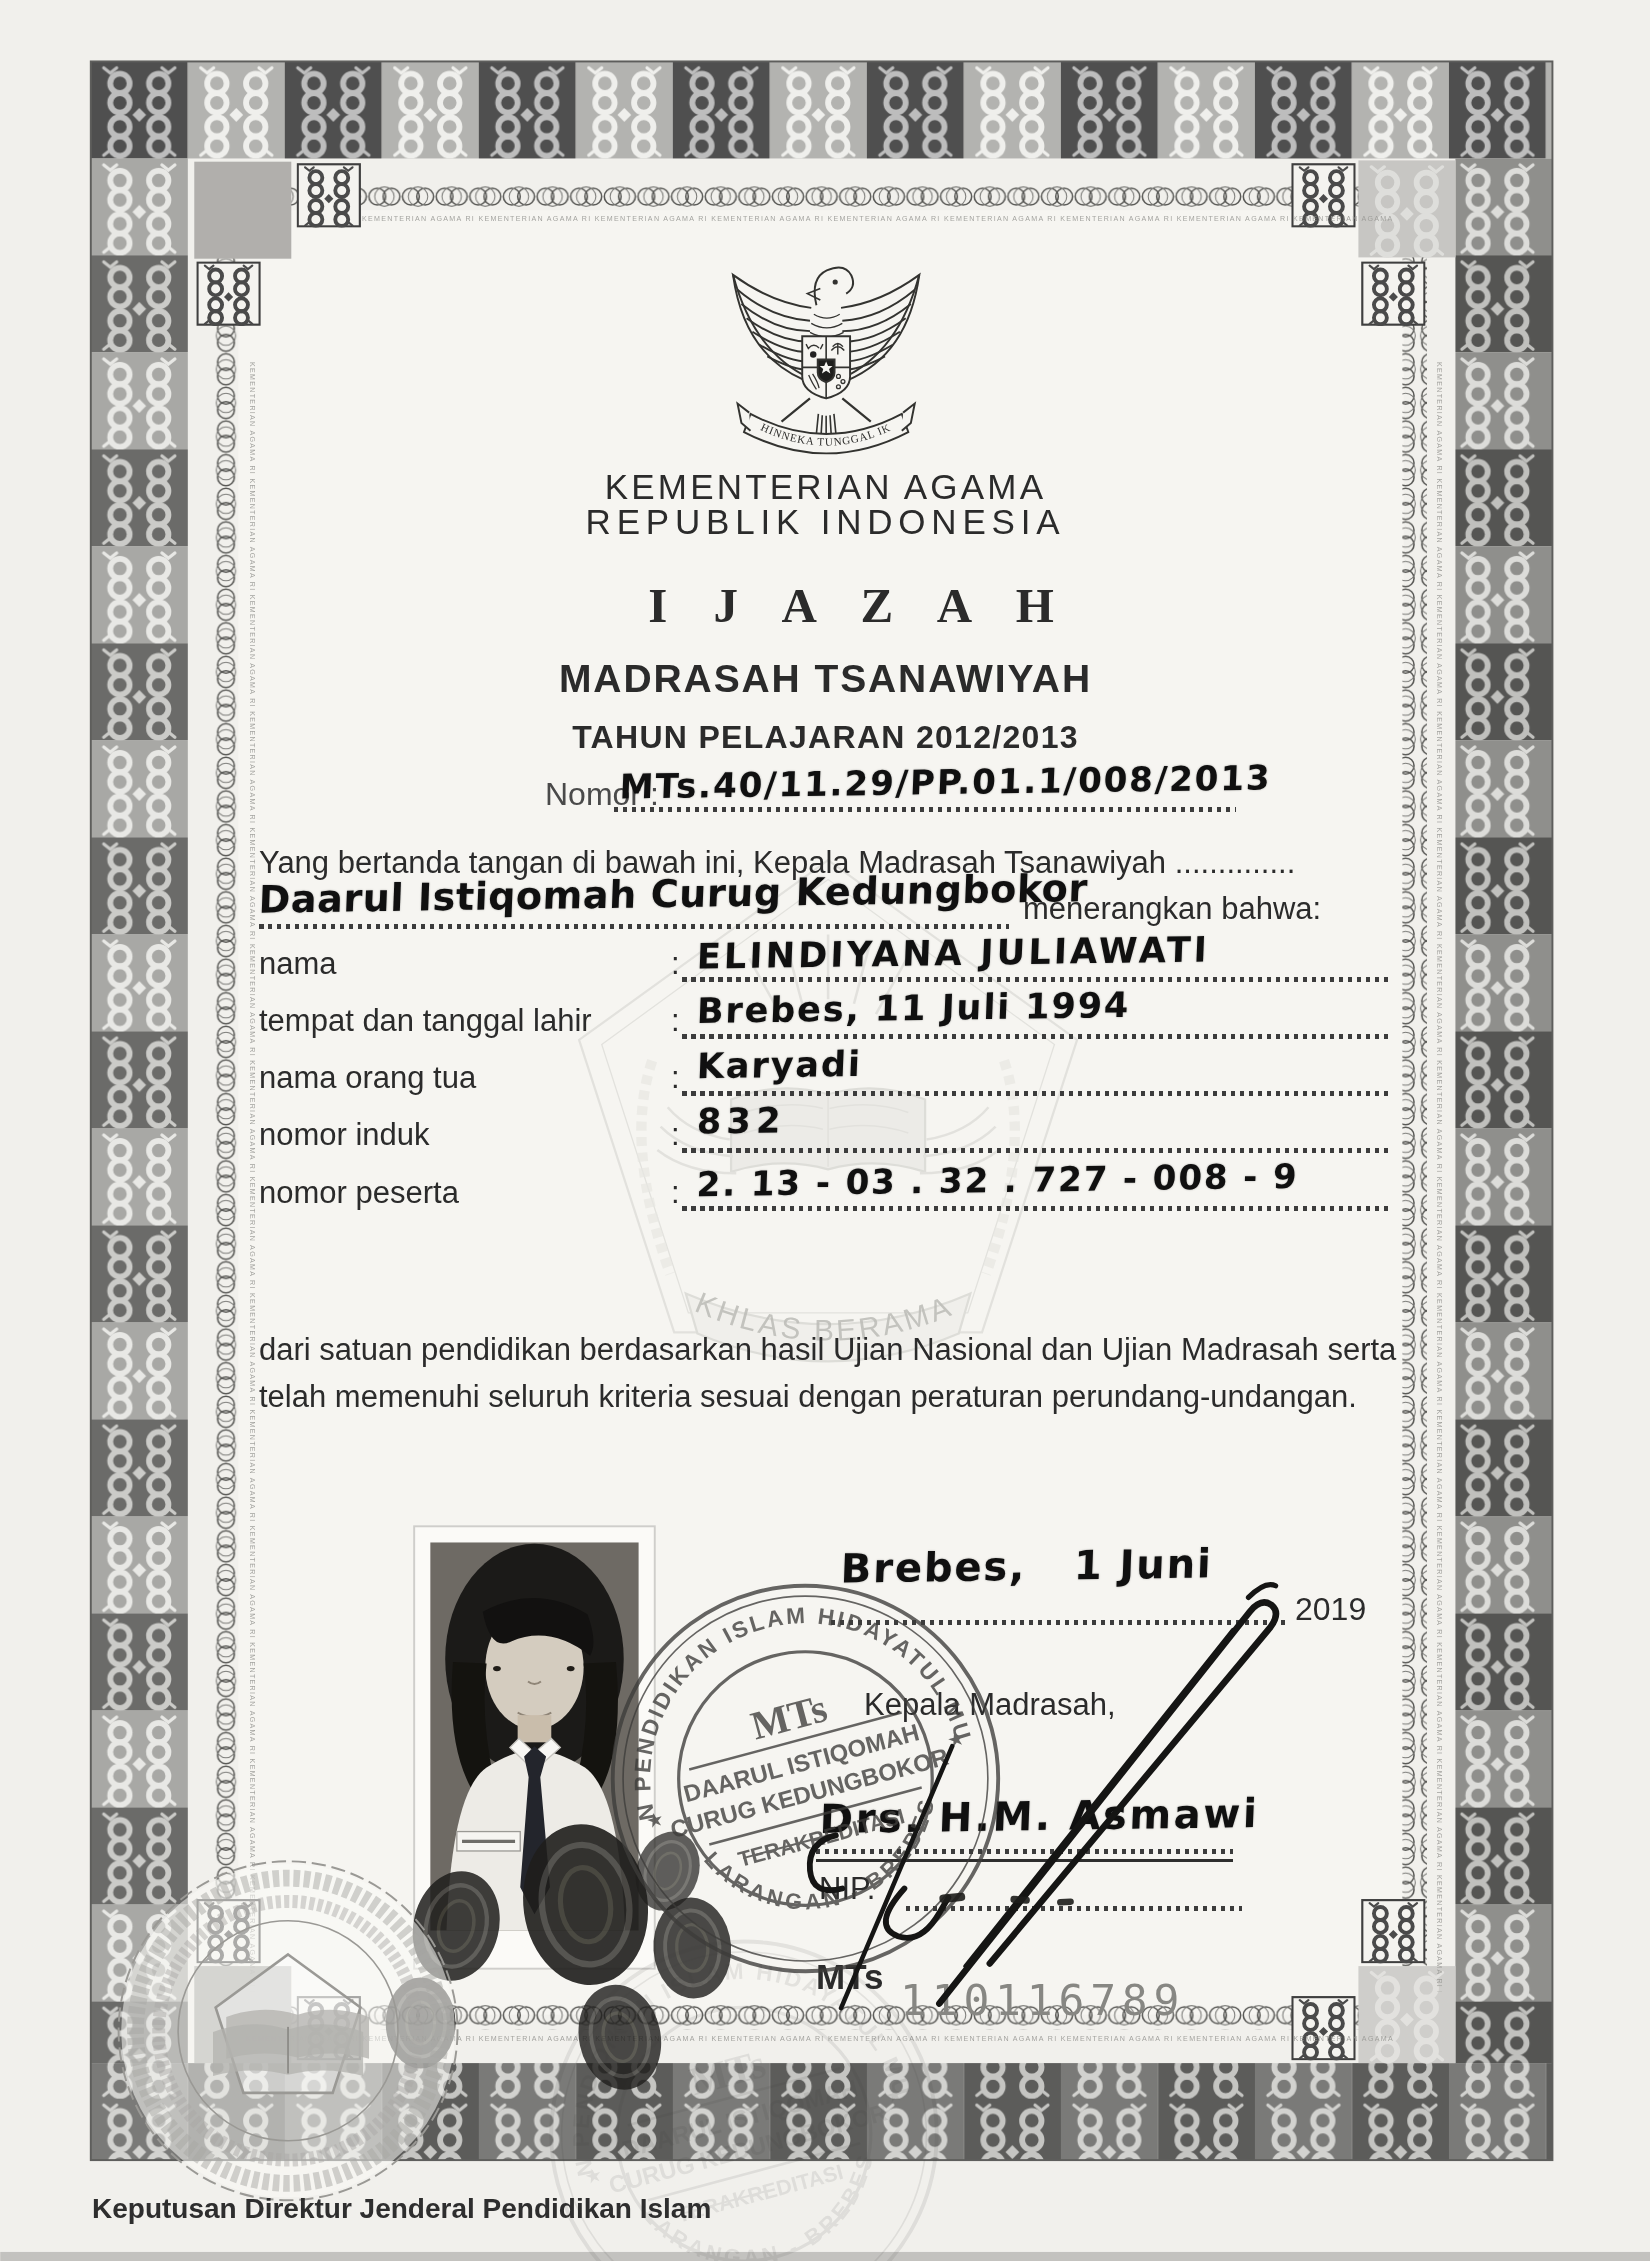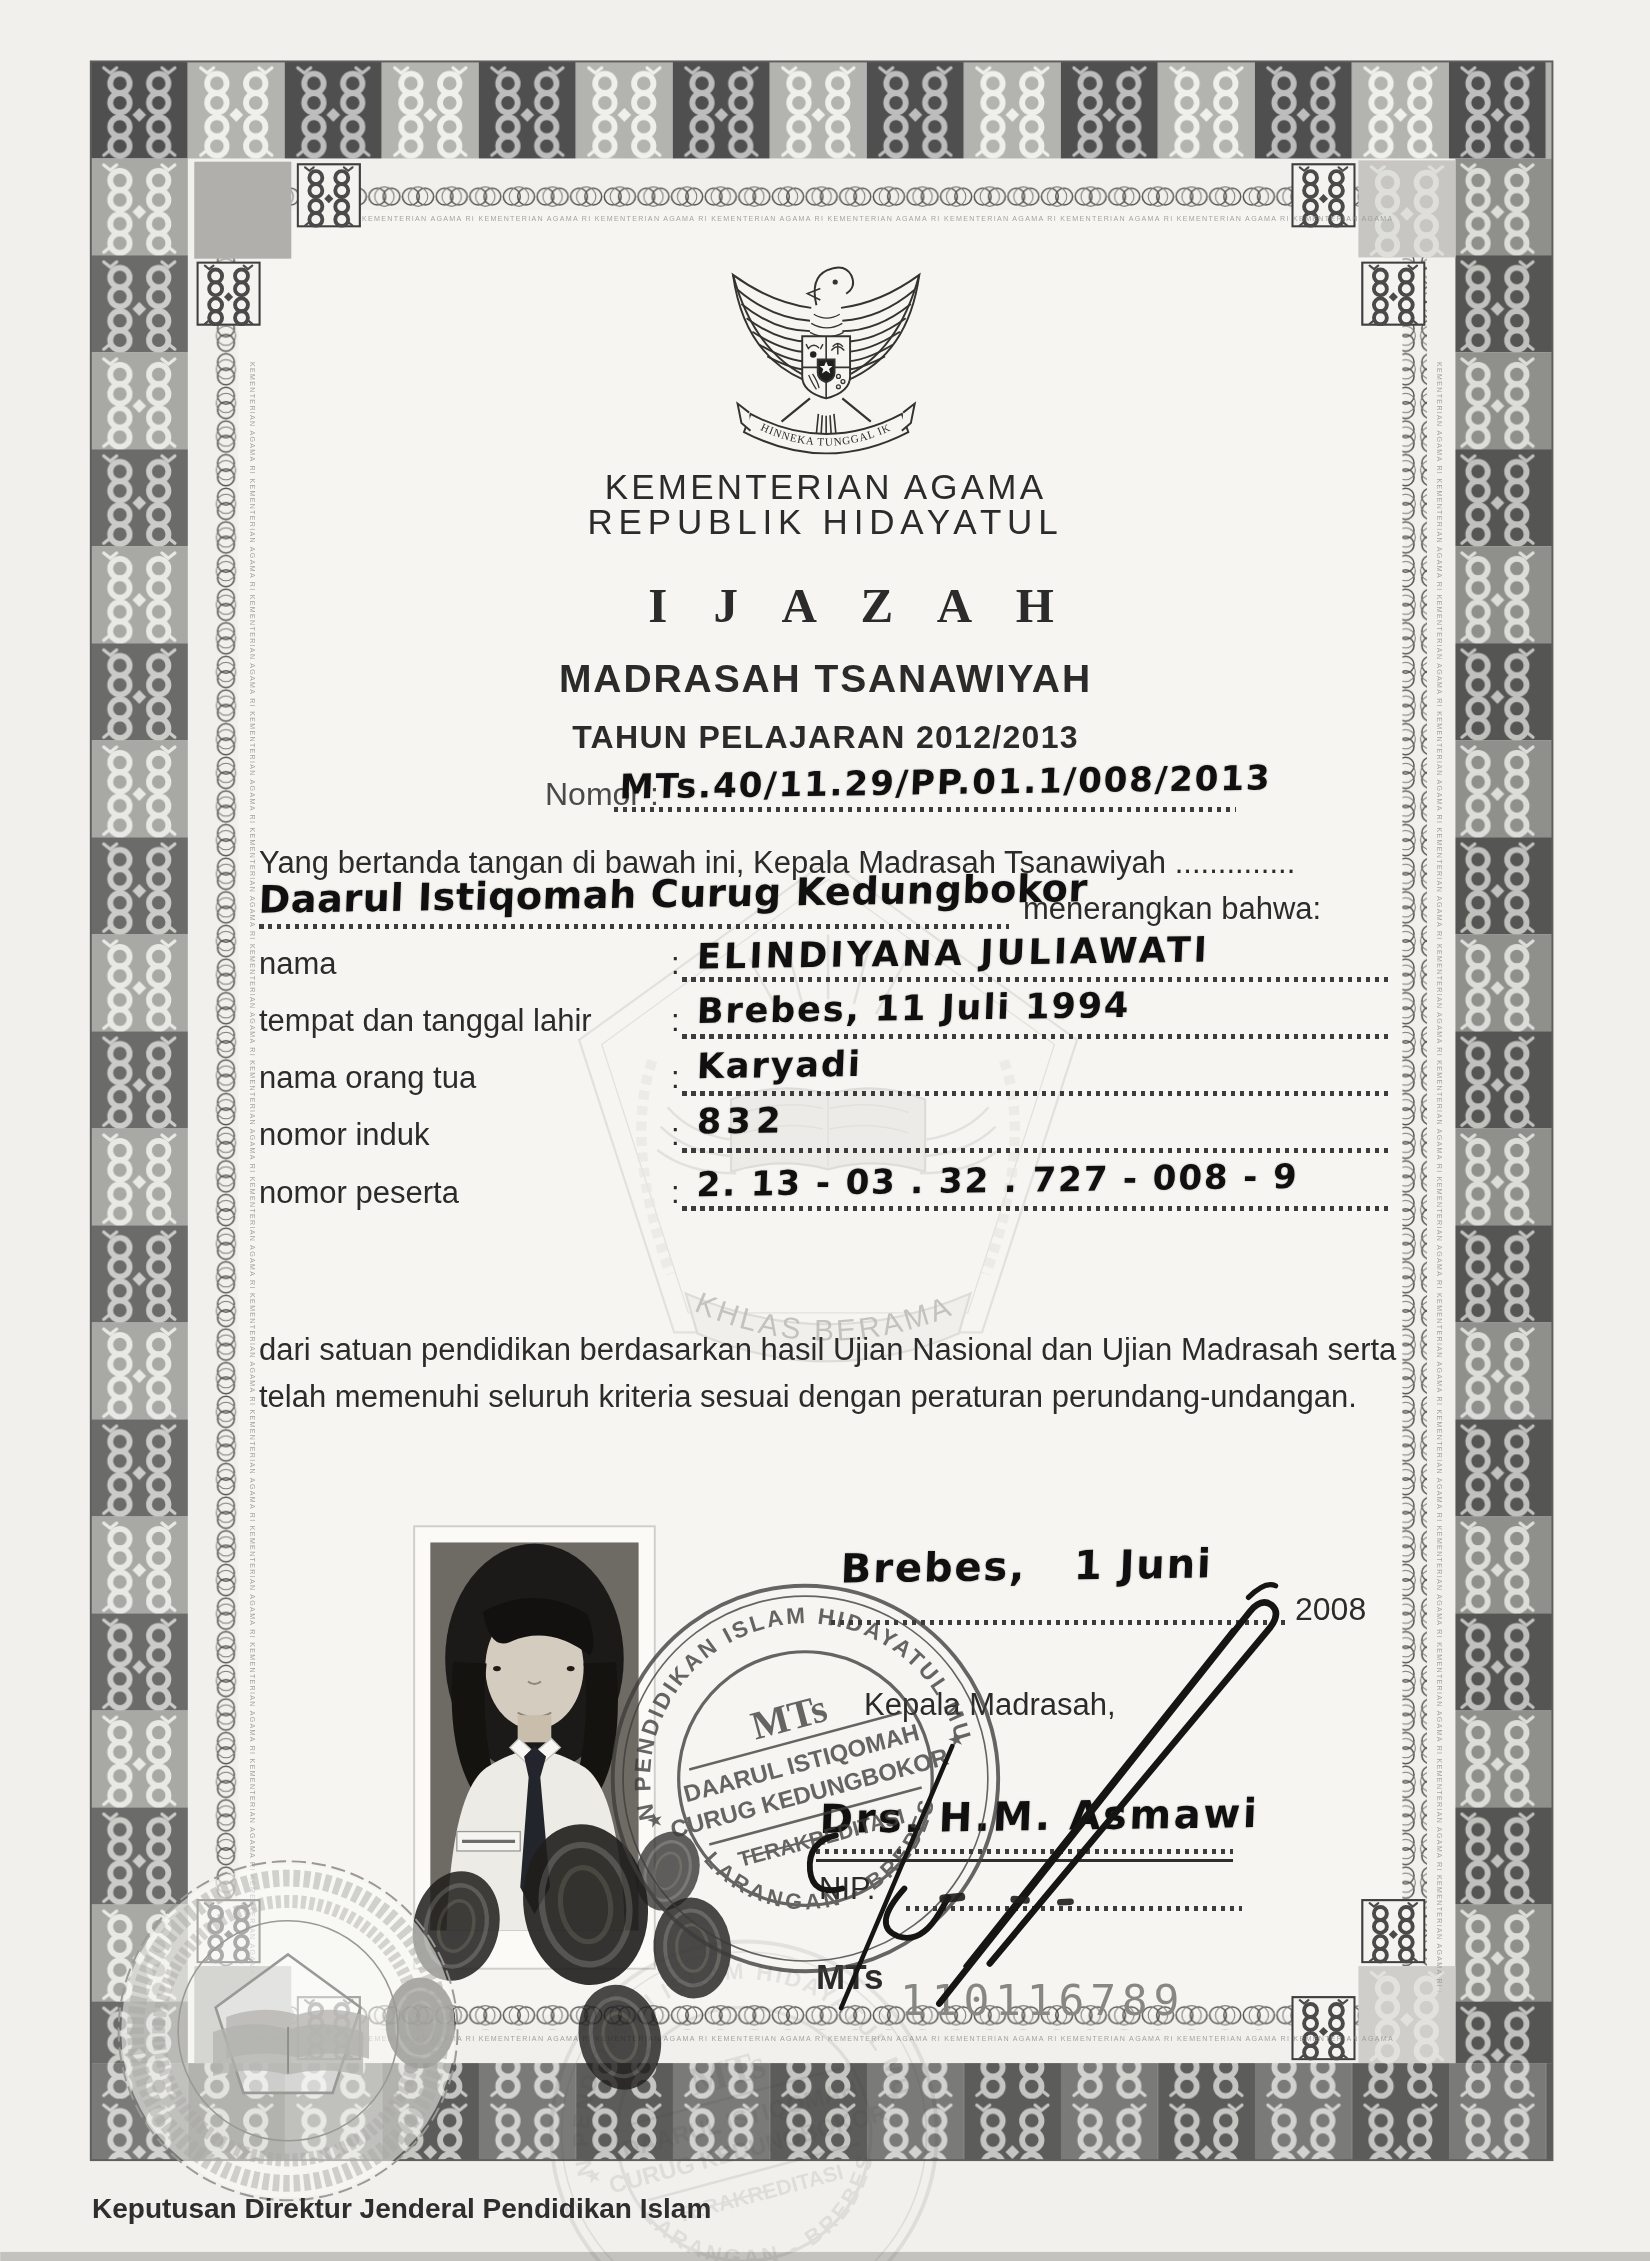--- a/index.html
+++ b/index.html
@@ -160,21 +160,21 @@
     <path d="M1160,640 q117,62 234,0 l10,28 q-127,66 -254,0 Z" fill="#f6f5f1"></path>
     <path d="M1158,638 l-18,-14 l6,30 l14,12 M1396,638 l18,-14 l-6,30 l-14,12" fill="#f6f5f1"></path>
   </g>
   <path id="mottoArc" d="M1170,662 q107,54 214,0" fill="none"></path>
   <text font-size="17" letter-spacing="1.5" fill="#2e2e2c" font-family="Liberation Serif,serif">
     <textPath href="#mottoArc" startOffset="50%" text-anchor="middle">BHINNEKA TUNGGAL IKA</textPath>
   </text>
 </svg>
 
 <div class="abs ctr print" style="top:467px;font-size:35px;letter-spacing:3.2px;">KEMENTERIAN AGAMA</div>
-<div class="abs ctr print" style="top:502px;font-size:35px;letter-spacing:5.8px;">REPUBLIK HIDAYATUL</div>
+<div class="abs ctr print" style="top:502px;font-size:35px;letter-spacing:5.8px;">REPUBLIK INDONESIA</div>
 
 <div class="abs ctr print title-serif" style="top:577px;font-size:49px;letter-spacing:17px;">I J A Z A H</div>
 
 <div class="abs ctr print" style="top:657px;font-size:39px;font-weight:bold;letter-spacing:1.9px;">MADRASAH TSANAWIYAH</div>
 
 <div class="abs ctr print" style="top:719px;font-size:32px;font-weight:bold;letter-spacing:1.3px;">TAHUN PELAJARAN 2012/2013</div>
 
 <div class="abs gray" style="left:545px;top:776px;font-size:32px;">Nomor :</div>
 <div class="abs hand" style="left:620px;top:762px;font-size:34px;">MTs.40/11.29/PP.01.1/008/2013</div>
 <div class="dotline" style="left:614px;top:807px;width:622px;"></div>
@@ -209,21 +209,21 @@
 <div class="abs print" style="left:671px;top:1175px;font-size:31px;">:</div>
 <div class="abs hand" style="left:697px;top:1160px;font-size:34px;">2. 13 - 03 . 32 . 727 - 008 - 9</div>
 <div class="dotline" style="left:682px;top:1206px;width:707px;"></div>
 
 
 <div class="abs print" style="left:259px;top:1332px;font-size:31px;">dari satuan pendidikan berdasarkan hasil Ujian Nasional dan Ujian Madrasah serta</div>
 <div class="abs print" style="left:259px;top:1379px;font-size:31px;">telah memenuhi seluruh kriteria sesuai dengan peraturan perundang-undangan.</div>
 
 <div class="abs hand" style="left:841px;top:1543px;font-size:40px;">Brebes,   1 Juni</div>
 <div class="dotline" style="left:831px;top:1620px;width:456px;"></div>
-<div class="abs print" style="left:1295px;top:1591px;font-size:32px;">2008</div>
+<div class="abs print" style="left:1295px;top:1591px;font-size:32px;">2019</div>
 
 <div class="abs print" style="left:832px;top:1687px;font-size:31px;margin-left:32px;">Kepala Madrasah,</div>
 
 <div class="abs hand" style="left:820px;top:1793px;font-size:40px;letter-spacing:2.6px;">Drs. H.M. Asmawi</div>
 <div class="dotline" style="left:816px;top:1849px;width:417px;"></div>
 <div class="solidline" style="left:816px;top:1859px;width:417px;"></div>
 
 <div class="abs print" style="left:819px;top:1871px;font-size:31px;">NIP. .</div>
 <div class="dotline" style="left:906px;top:1906px;width:336px;"></div>
 

